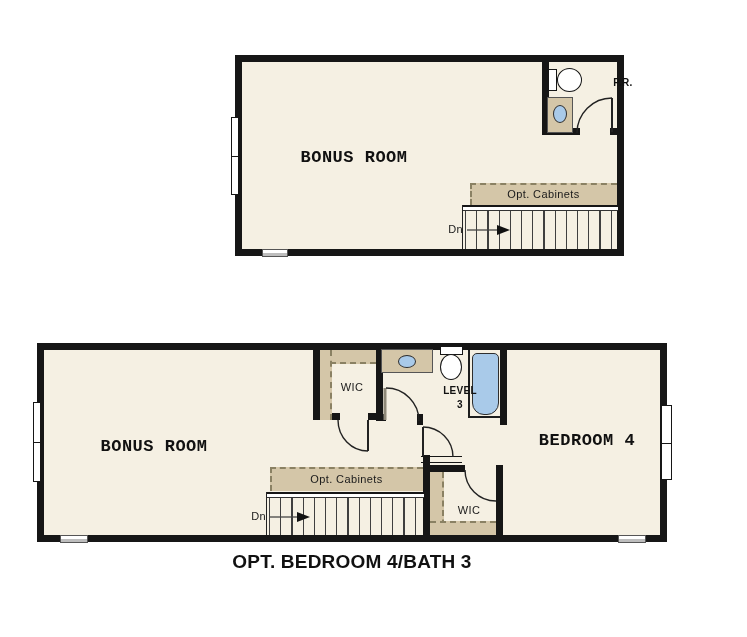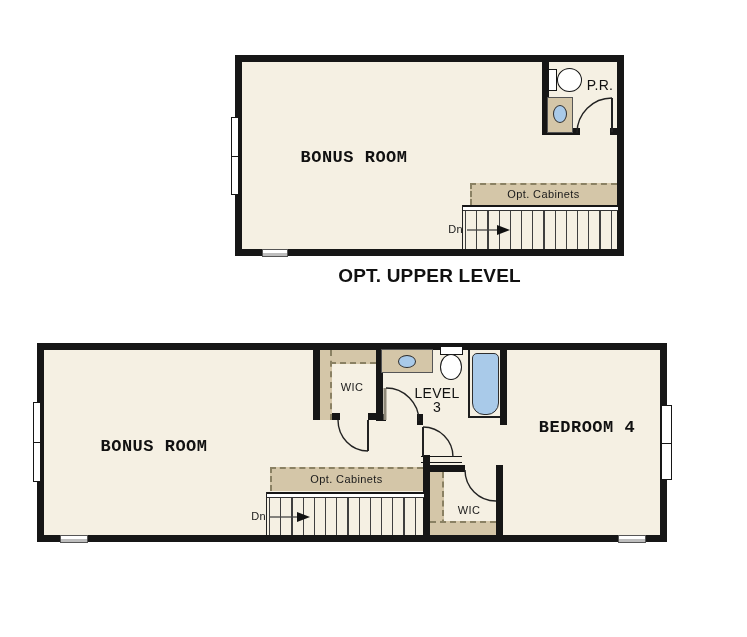--- a/index.html
+++ b/index.html
@@ -11,21 +11,21 @@
   .wall{background:#161616;}
   .thinwall{background:#1d1d1d;}
   .tan{background:#d4c6a8;}
   .dash-t{border-top:2px dashed #8a8163;}
   .dash-l{border-left:2px dashed #8a8163;}
   .dash-r{border-right:2px dashed #8a8163;}
   .dash-b{border-bottom:2px dashed #8a8163;}
   .label{position:absolute;box-sizing:border-box;text-align:center;white-space:nowrap;}
   .room-lbl{font-weight:bold;font-size:17px;letter-spacing:.5px;font-family:Liberation Mono, monospace;}
   .small-lbl{font-size:11px;letter-spacing:.4px;color:#1a1a1a;}
-  .bold-sm{font-weight:normal;font-size:14px;letter-spacing:.3px;}
+  .bold-sm{font-weight:bold;font-size:10px;letter-spacing:.3px;margin-left:23px;}
   .caption{font-weight:bold;font-size:19px;letter-spacing:.2px;}
   .stair-top{background:#ffffff;border-top:2px solid #161616;border-bottom:1.5px solid #333;}
   .treads{background:repeating-linear-gradient(to right,#3f3f3f 0 1.2px,rgba(0,0,0,0) 1.2px 11.2px);}
   .stair-block{border-left:1.5px solid #222;}
   .win{background:#ffffff;border:1.5px solid #161616;}
   .win .mid{position:absolute;left:0;right:0;top:50%;border-top:1.5px solid #161616;}
   .sill{background:linear-gradient(to bottom,#ffffff 0 50%,#bdbdbd 50% 100%);border:1px solid #555;}
   .fixture-white{background:#ffffff;border:1.5px solid #161616;}
   .oval{border-radius:50%;}
   .blue{background:#a9cae9;border:1.2px solid #2e2e2e;}
@@ -62,21 +62,20 @@
     </div>
     <div class="label small-lbl" style="left:420px;top:223px;width:43px;text-align:right;">Dn</div>
 
     <div class="abs win" style="left:231px;top:117px;width:8px;height:78px;">
         <div class="mid"></div>
       </div>
     <div class="abs sill" style="left:262px;top:249px;width:26px;height:8px;"></div>
 
     <div class="label room-lbl" style="left:244px;top:148px;width:220px;">BONUS ROOM</div>
     <div class="label bold-sm" style="left:580px;top:77px;width:40px;">P.R.</div>
-    <div class="label caption" style="left:235px;top:265px;width:389px;">OPT. UPPER LEVEL</div>
 
     <svg class="overlay" width="747" height="637">
       <line class="leaf" x1="612" y1="98" x2="612" y2="132"></line>
       <path class="arc" d="M612,98 A35,35 0 0 0 577,133"></path>
       <line class="arrow-line" x1="467" y1="230" x2="499" y2="230"></line>
       <polygon class="arrow-head" points="510,230 497,225 497,235"></polygon>
     </svg>
   </div>
 
   <div class="plan-group">
@@ -126,21 +125,22 @@
     <div class="abs win" style="left:33px;top:402px;width:8px;height:80px;">
         <div class="mid"></div>
       </div>
     <div class="abs win" style="left:661px;top:405px;width:11px;height:75px;">
         <div class="mid"></div>
       </div>
     <div class="abs sill" style="left:60px;top:535px;width:28px;height:8px;"></div>
     <div class="abs sill" style="left:618px;top:535px;width:28px;height:8px;"></div>
 
     <div class="label room-lbl" style="left:44px;top:437px;width:220px;">BONUS ROOM</div>
-    <div class="label room-lbl" style="left:477px;top:418px;width:220px;">BEDROOM 4</div>
+    <div class="label room-lbl" style="left:477px;top:431px;width:220px;">BEDROOM 4</div>
+    <div class="label caption" style="left:37px;top:551px;width:630px;">OPT. BEDROOM 4/BATH 3</div>
 
     <svg class="overlay" width="747" height="637">
 
       <line class="leaf" x1="368" y1="420" x2="368" y2="451"></line>
       <path class="arc" d="M338,420 A30,31 0 0 0 368,451"></path>
 
       <line class="leaf-gray" x1="385" y1="388" x2="385" y2="420"></line>
       <path class="arc" d="M386,388 A33,33 0 0 1 419,421"></path>
 
       <line class="leaf" x1="423" y1="427" x2="423" y2="456"></line>

